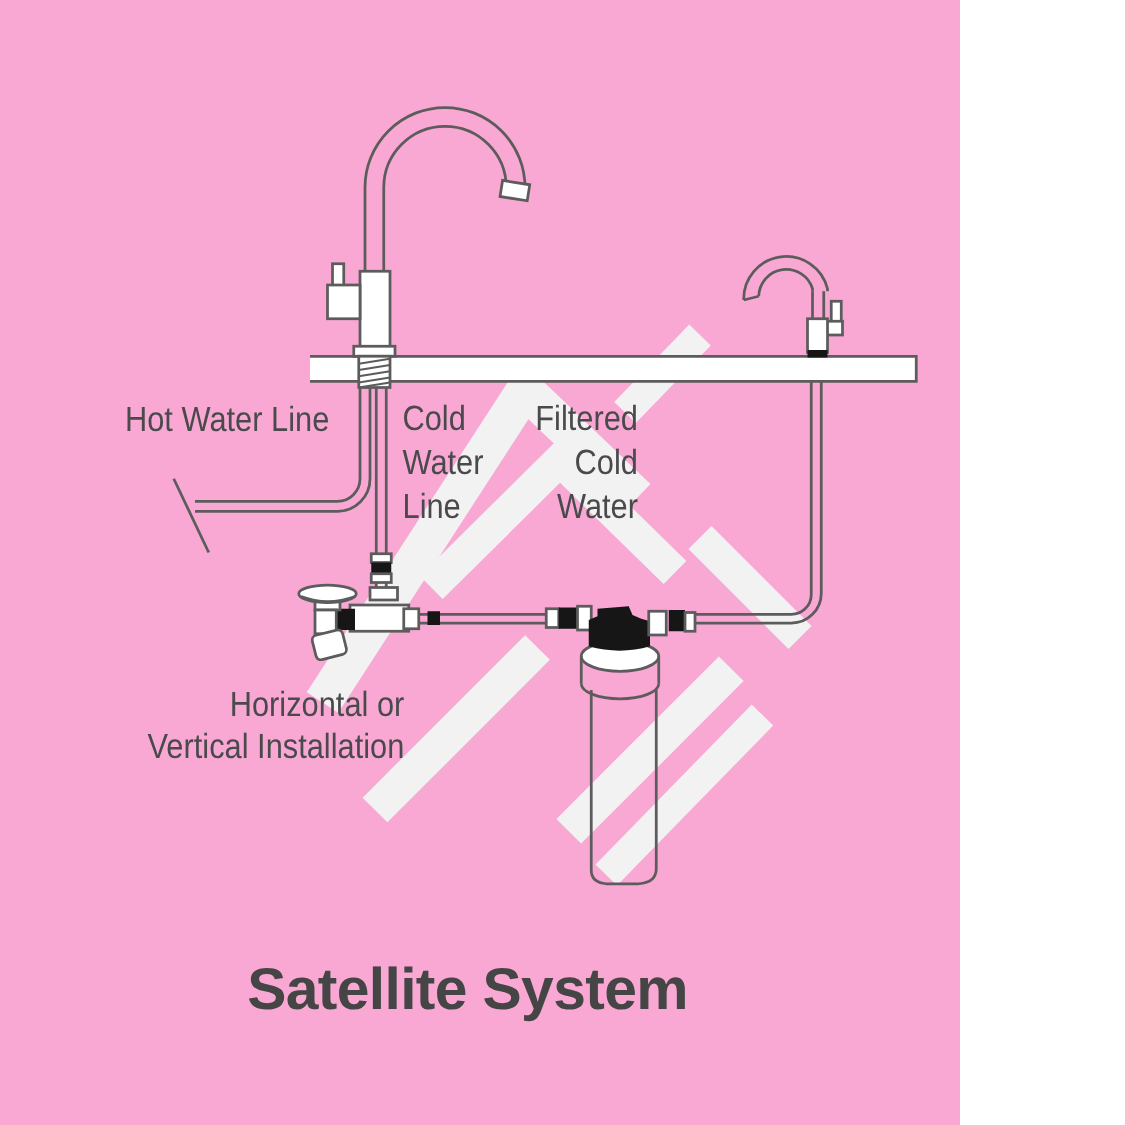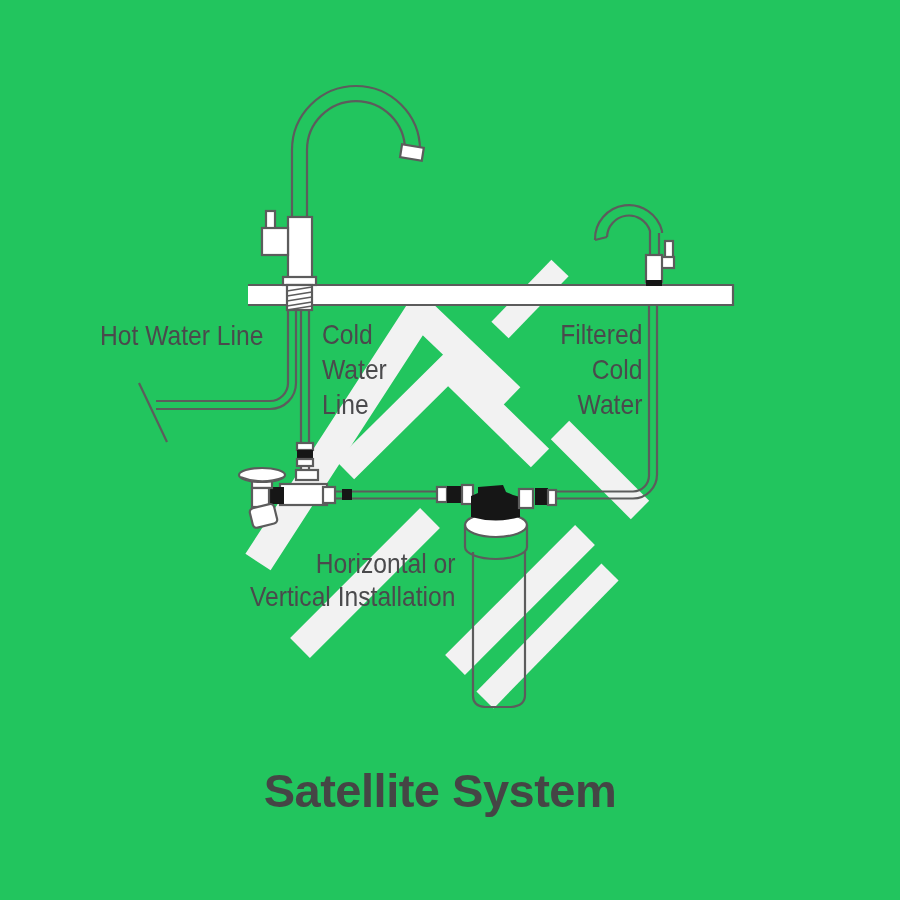--- a/index.html
+++ b/index.html
@@ -1,16 +1,16 @@
 <!DOCTYPE html>
 <html style="--line: #5c5c5c; --black-fill: #161616; --label-text: #4a4a4c; --title: #454545; --watermark: #f2f2f2;"><head>
 <meta charset="utf-8">
 <style>
   html,body{margin:0;padding:0;background:#fff;}
-  #stage{position:relative;width:900px;height:900px;background:#22c55e;overflow:hidden;
+  #stage{position:relative;width:768px;height:900px;background:#f9a8d4;overflow:hidden;
          font-family:"Liberation Sans", sans-serif;}
   #diagram{position:absolute;left:0;top:0;}
 
   
   .ln  {stroke:var(--line,#5c5c5c);stroke-width:2.2;fill:none;}
   .lnf {stroke:var(--line,#5c5c5c);stroke-width:2.2;fill:#ffffff;}
   .thin{stroke:var(--line,#5c5c5c);stroke-width:1.6;fill:none;}
   .blk {fill:var(--black-fill,#161616);stroke:none;}
   .wm  {stroke:var(--watermark,#f2f2f2);fill:none;}
 

